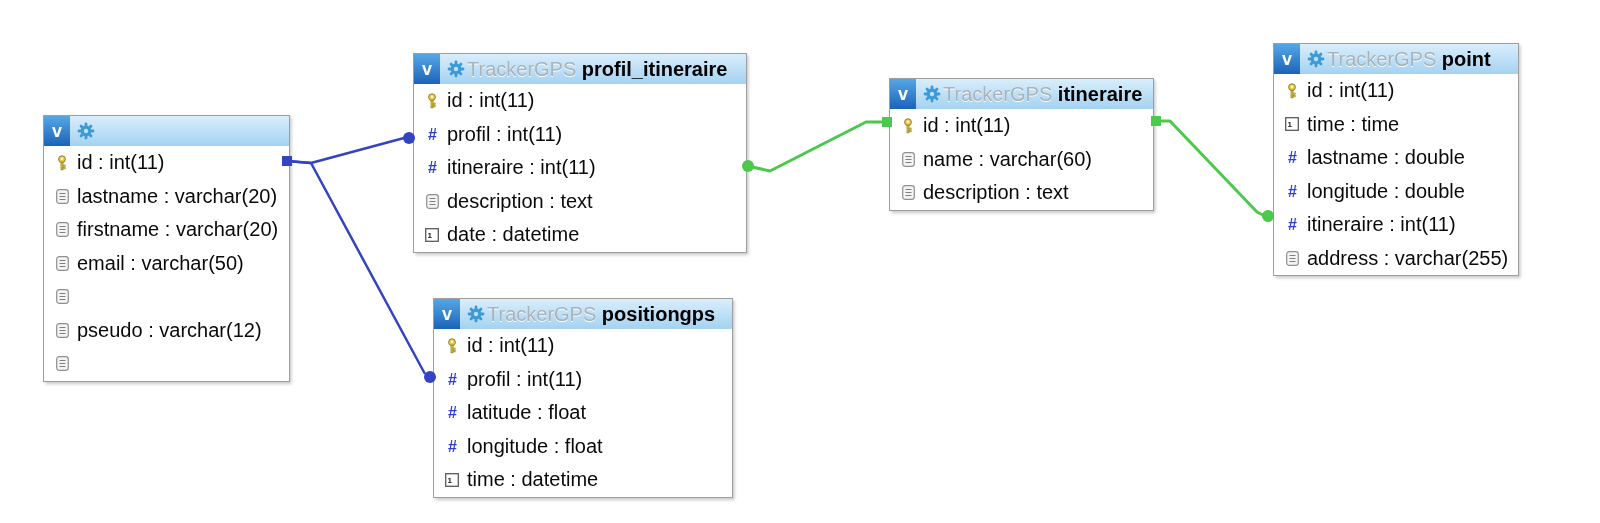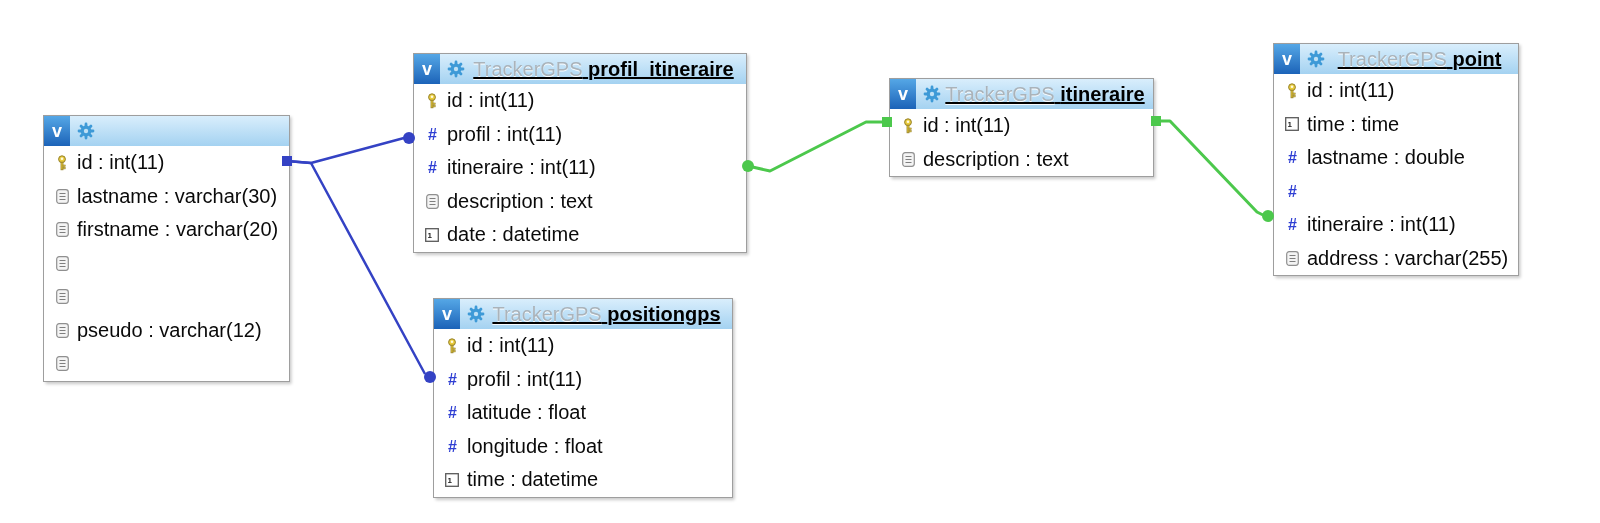--- a/index.html
+++ b/index.html
@@ -21,22 +21,22 @@
   }
   .badge {
     width:26px; height:30px; flex:0 0 26px;
     background: linear-gradient(var(--badge-gradient-top,#55a7e6), var(--badge-gradient-bottom,#1c63b8));
     color:#fff; font-weight:bold; font-size:18px;
     display:flex; align-items:center; justify-content:center;
     cursor:pointer; user-select:none;
   }
   .gear { margin-left:7px; display:flex; align-items:center; cursor:pointer; }
   .title {
-    flex:1; text-align:center; font-size:20px; white-space:nowrap;
-    padding:0 6px 0 2px; overflow:hidden;text-decoration:underline;
+    flex:1; font-size:20px; white-space:nowrap;
+    padding:0 6px 0 2px; overflow:hidden;
   }
   .schema { color: var(--schema-text,#aab3ba); text-shadow:0 1px 0 rgba(255,255,255,0.9); }
   .tname  { color: var(--table-text,#000); font-weight:bold; }
   .row { height:33.5px; display:flex; align-items:center; padding-left:8px; cursor:pointer; }
   .cicon { width:20px; flex:0 0 20px; display:flex; align-items:center; justify-content:center; margin-right:5px; }
   .ctext { font-size:20px; color:#0a0a0a; white-space:nowrap; }
 </style>
 </head>
 <body>
 
@@ -86,38 +86,39 @@
           </span>
           <span class="ctext">id : int(11)</span>
         </div>
         <div class="row">
           <span class="cicon">
             <svg width="13" height="15" viewBox="0 0 13 15">
        <rect x="0.7" y="0.7" width="11.6" height="13.6" rx="2.5" fill="#f4f4f4" stroke="#8f8f8f" stroke-width="1.2"></rect>
        <path d="M3.5 4.5 h6 M3.5 7.5 h6 M3.5 10.5 h6" stroke="#7f7f7f" stroke-width="1.1" fill="none"></path>
      </svg>
           </span>
-          <span class="ctext">lastname : varchar(30)</span>
+          <span class="ctext">lastname : varchar(20)</span>
         </div>
         <div class="row">
           <span class="cicon">
             <svg width="13" height="15" viewBox="0 0 13 15">
        <rect x="0.7" y="0.7" width="11.6" height="13.6" rx="2.5" fill="#f4f4f4" stroke="#8f8f8f" stroke-width="1.2"></rect>
        <path d="M3.5 4.5 h6 M3.5 7.5 h6 M3.5 10.5 h6" stroke="#7f7f7f" stroke-width="1.1" fill="none"></path>
      </svg>
           </span>
           <span class="ctext">firstname : varchar(20)</span>
         </div>
         <div class="row">
           <span class="cicon">
             <svg width="13" height="15" viewBox="0 0 13 15">
        <rect x="0.7" y="0.7" width="11.6" height="13.6" rx="2.5" fill="#f4f4f4" stroke="#8f8f8f" stroke-width="1.2"></rect>
        <path d="M3.5 4.5 h6 M3.5 7.5 h6 M3.5 10.5 h6" stroke="#7f7f7f" stroke-width="1.1" fill="none"></path>
      </svg>
           </span>
+          <span class="ctext">email : varchar(50)</span>
         </div>
         <div class="row">
           <span class="cicon">
             <svg width="13" height="15" viewBox="0 0 13 15">
        <rect x="0.7" y="0.7" width="11.6" height="13.6" rx="2.5" fill="#f4f4f4" stroke="#8f8f8f" stroke-width="1.2"></rect>
        <path d="M3.5 4.5 h6 M3.5 7.5 h6 M3.5 10.5 h6" stroke="#7f7f7f" stroke-width="1.1" fill="none"></path>
      </svg>
           </span>
         </div>
         <div class="row">
@@ -315,20 +316,29 @@
           </span>
           <span class="ctext">id : int(11)</span>
         </div>
         <div class="row">
           <span class="cicon">
             <svg width="13" height="15" viewBox="0 0 13 15">
        <rect x="0.7" y="0.7" width="11.6" height="13.6" rx="2.5" fill="#f4f4f4" stroke="#8f8f8f" stroke-width="1.2"></rect>
        <path d="M3.5 4.5 h6 M3.5 7.5 h6 M3.5 10.5 h6" stroke="#7f7f7f" stroke-width="1.1" fill="none"></path>
      </svg>
           </span>
+          <span class="ctext">name : varchar(60)</span>
+        </div>
+        <div class="row">
+          <span class="cicon">
+            <svg width="13" height="15" viewBox="0 0 13 15">
+       <rect x="0.7" y="0.7" width="11.6" height="13.6" rx="2.5" fill="#f4f4f4" stroke="#8f8f8f" stroke-width="1.2"></rect>
+       <path d="M3.5 4.5 h6 M3.5 7.5 h6 M3.5 10.5 h6" stroke="#7f7f7f" stroke-width="1.1" fill="none"></path>
+     </svg>
+          </span>
           <span class="ctext">description : text</span>
         </div>
       </div>
   </div>
     <div class="table" style="left: 1273px; top: 43px; width: 244px;">
     <div class="thead">
       <div class="badge">
         <span>v</span>
       </div>
       <span class="gear">
@@ -377,20 +387,21 @@
      </svg>
           </span>
           <span class="ctext">lastname : double</span>
         </div>
         <div class="row">
           <span class="cicon">
             <svg width="15" height="17" viewBox="0 0 15 17">
        <text x="7.5" y="13.5" font-size="16" font-weight="bold" fill="#2f3fd3" text-anchor="middle" font-family="Liberation Sans, sans-serif">#</text>
      </svg>
           </span>
+          <span class="ctext">longitude : double</span>
         </div>
         <div class="row">
           <span class="cicon">
             <svg width="15" height="17" viewBox="0 0 15 17">
        <text x="7.5" y="13.5" font-size="16" font-weight="bold" fill="#2f3fd3" text-anchor="middle" font-family="Liberation Sans, sans-serif">#</text>
      </svg>
           </span>
           <span class="ctext">itineraire : int(11)</span>
         </div>
         <div class="row">

